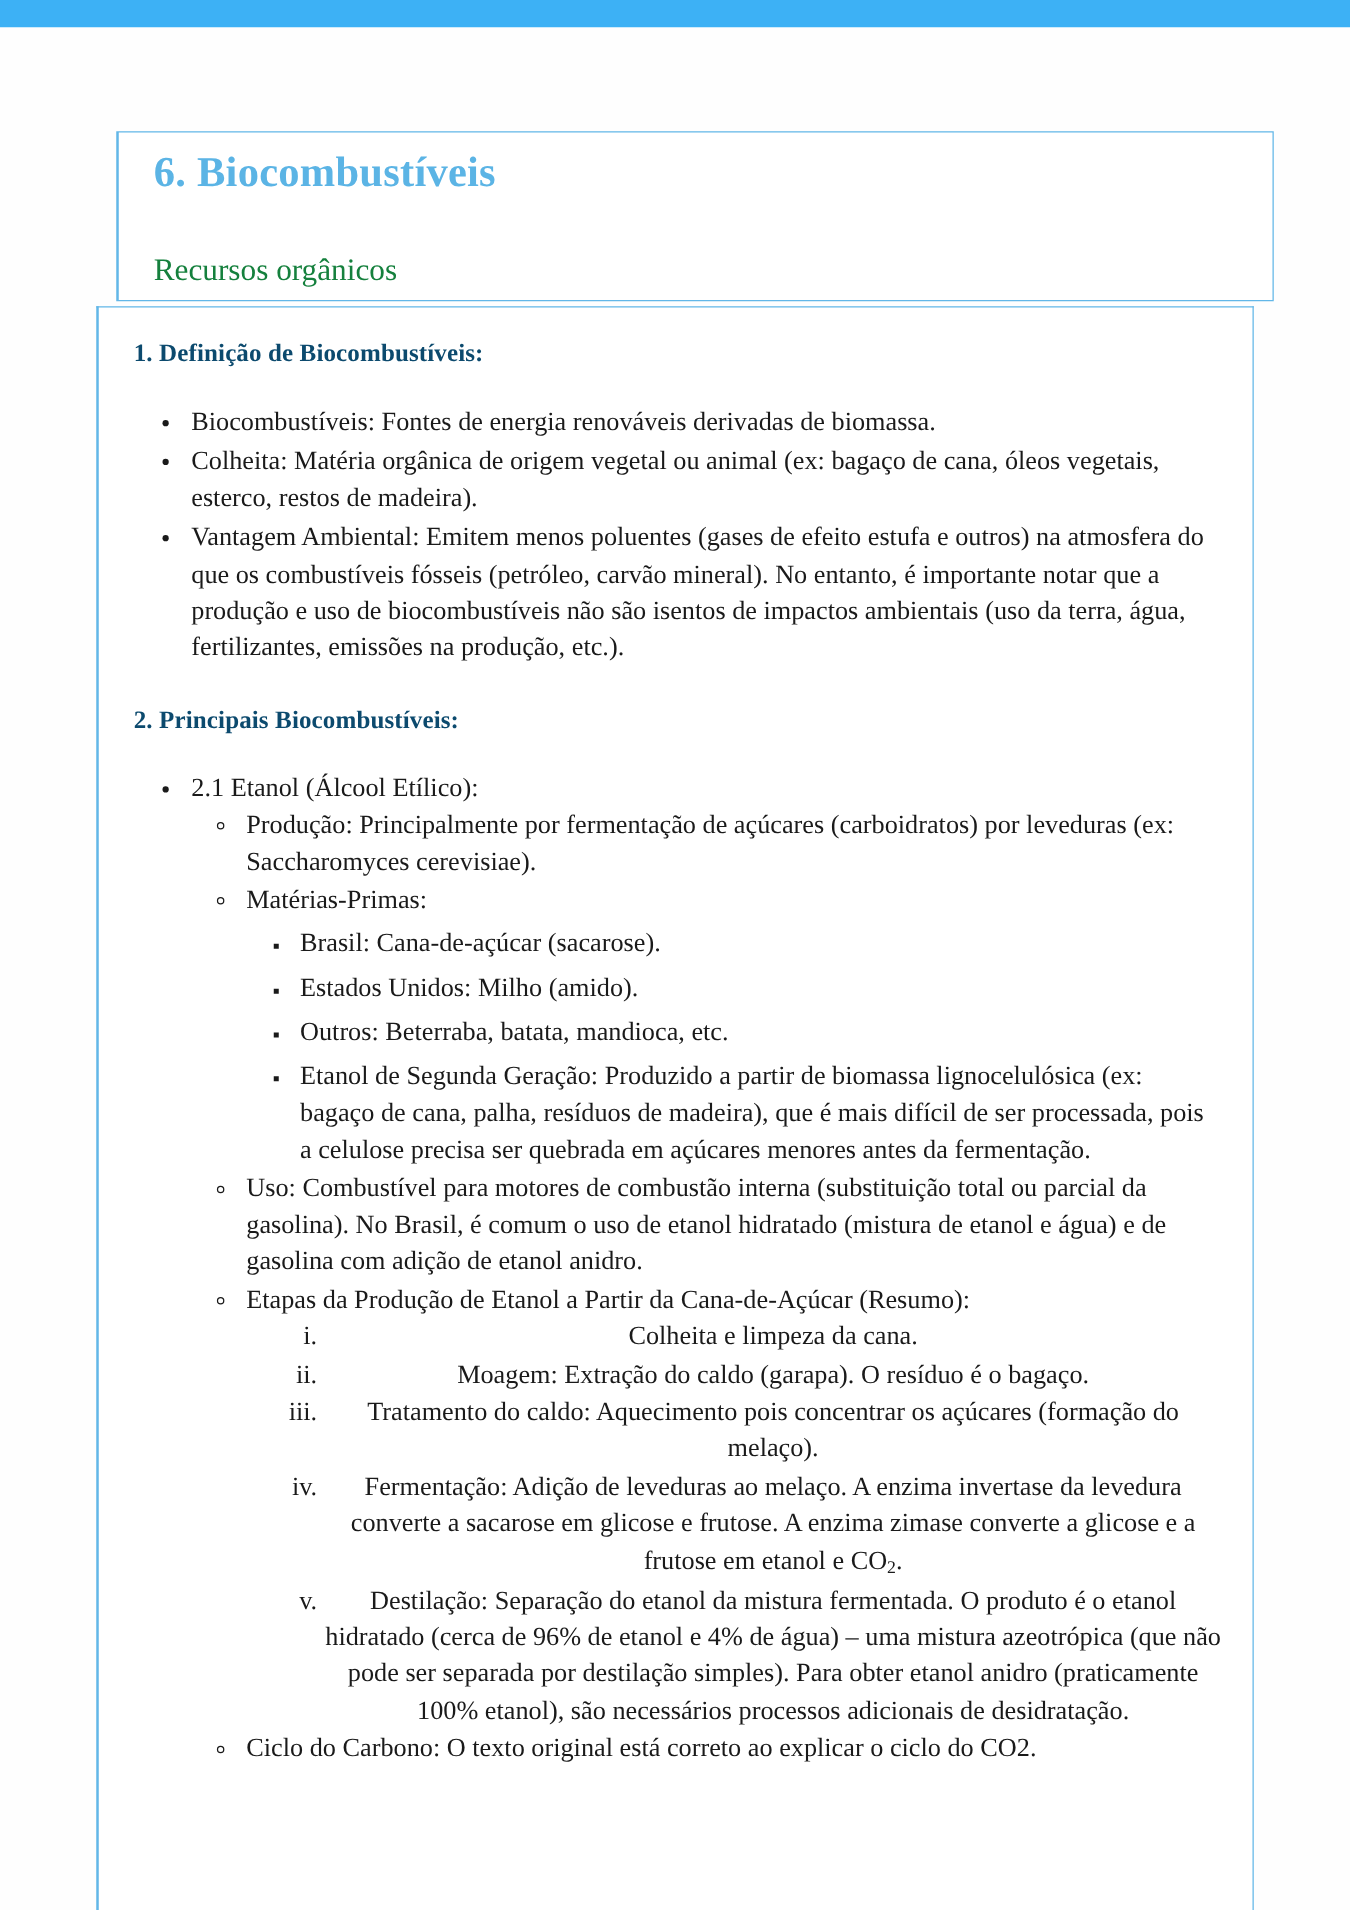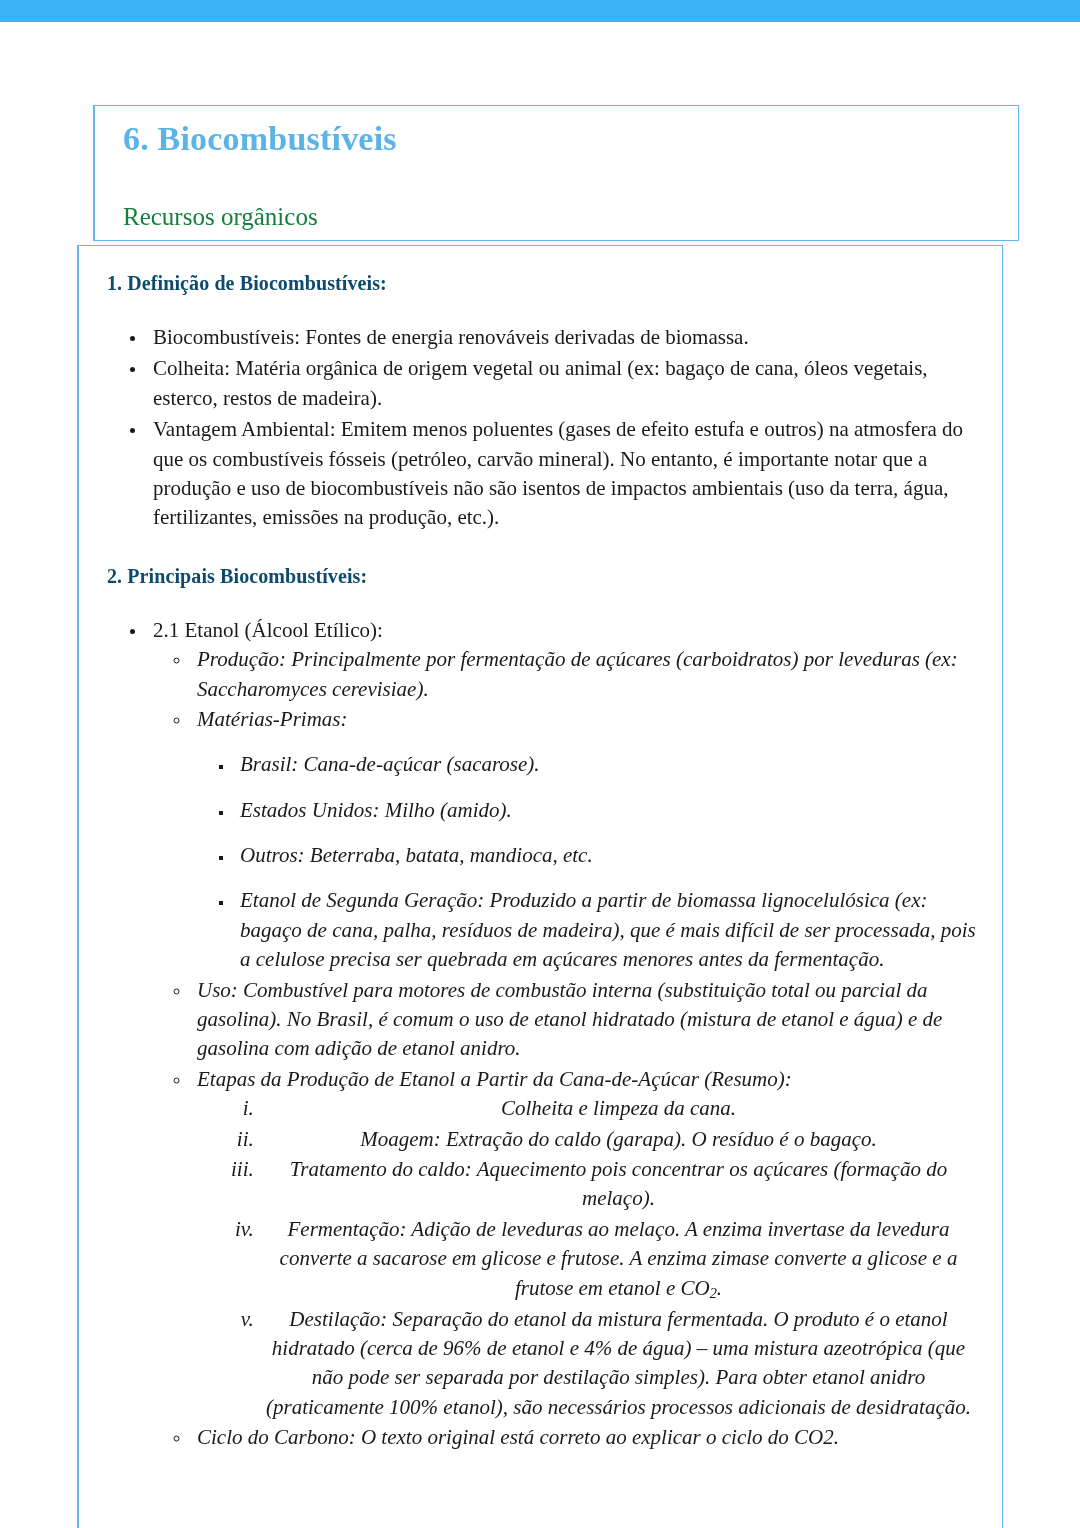--- a/index.html
+++ b/index.html
@@ -120,21 +120,21 @@
     padding-left: 6px;
   }
   ul.lvl3 {
     list-style-type: square;
     margin: 0;
     padding-left: 37px;
     font-size: 21px;
     line-height: 1.40;
   }
   ul.lvl3 > li {
-    margin: 16px 0 1px 0;
+    margin: 6px 0 1px 0;
     padding-left: 6px;
   }
   ol.roman {
     list-style-type: lower-roman;
     margin: 0;
     padding-left: 62px;
     font-size: 21px;
     line-height: 1.40;
     text-align: center;
   }
@@ -143,21 +143,21 @@
     padding-left: 1px;
   }
   ol.roman > li::marker {
     font-size: 21px;
   }
 
   ul.lvl1 > li::marker { font-size: 17px; }
   ul.lvl2 > li::marker { font-size: 17px; }
   ul.lvl3 > li::marker { font-size: 13px; }
 
-  .nested-wrap { margin-top: 1px; font-style: italic; }
+  .nested-wrap { margin-top: 1px; }
 
   sub {
     font-size: 0.68em;
     vertical-align: -0.22em;
   }
 </style>
 </head>
 <body>
 
 <div class="top-band"></div>

